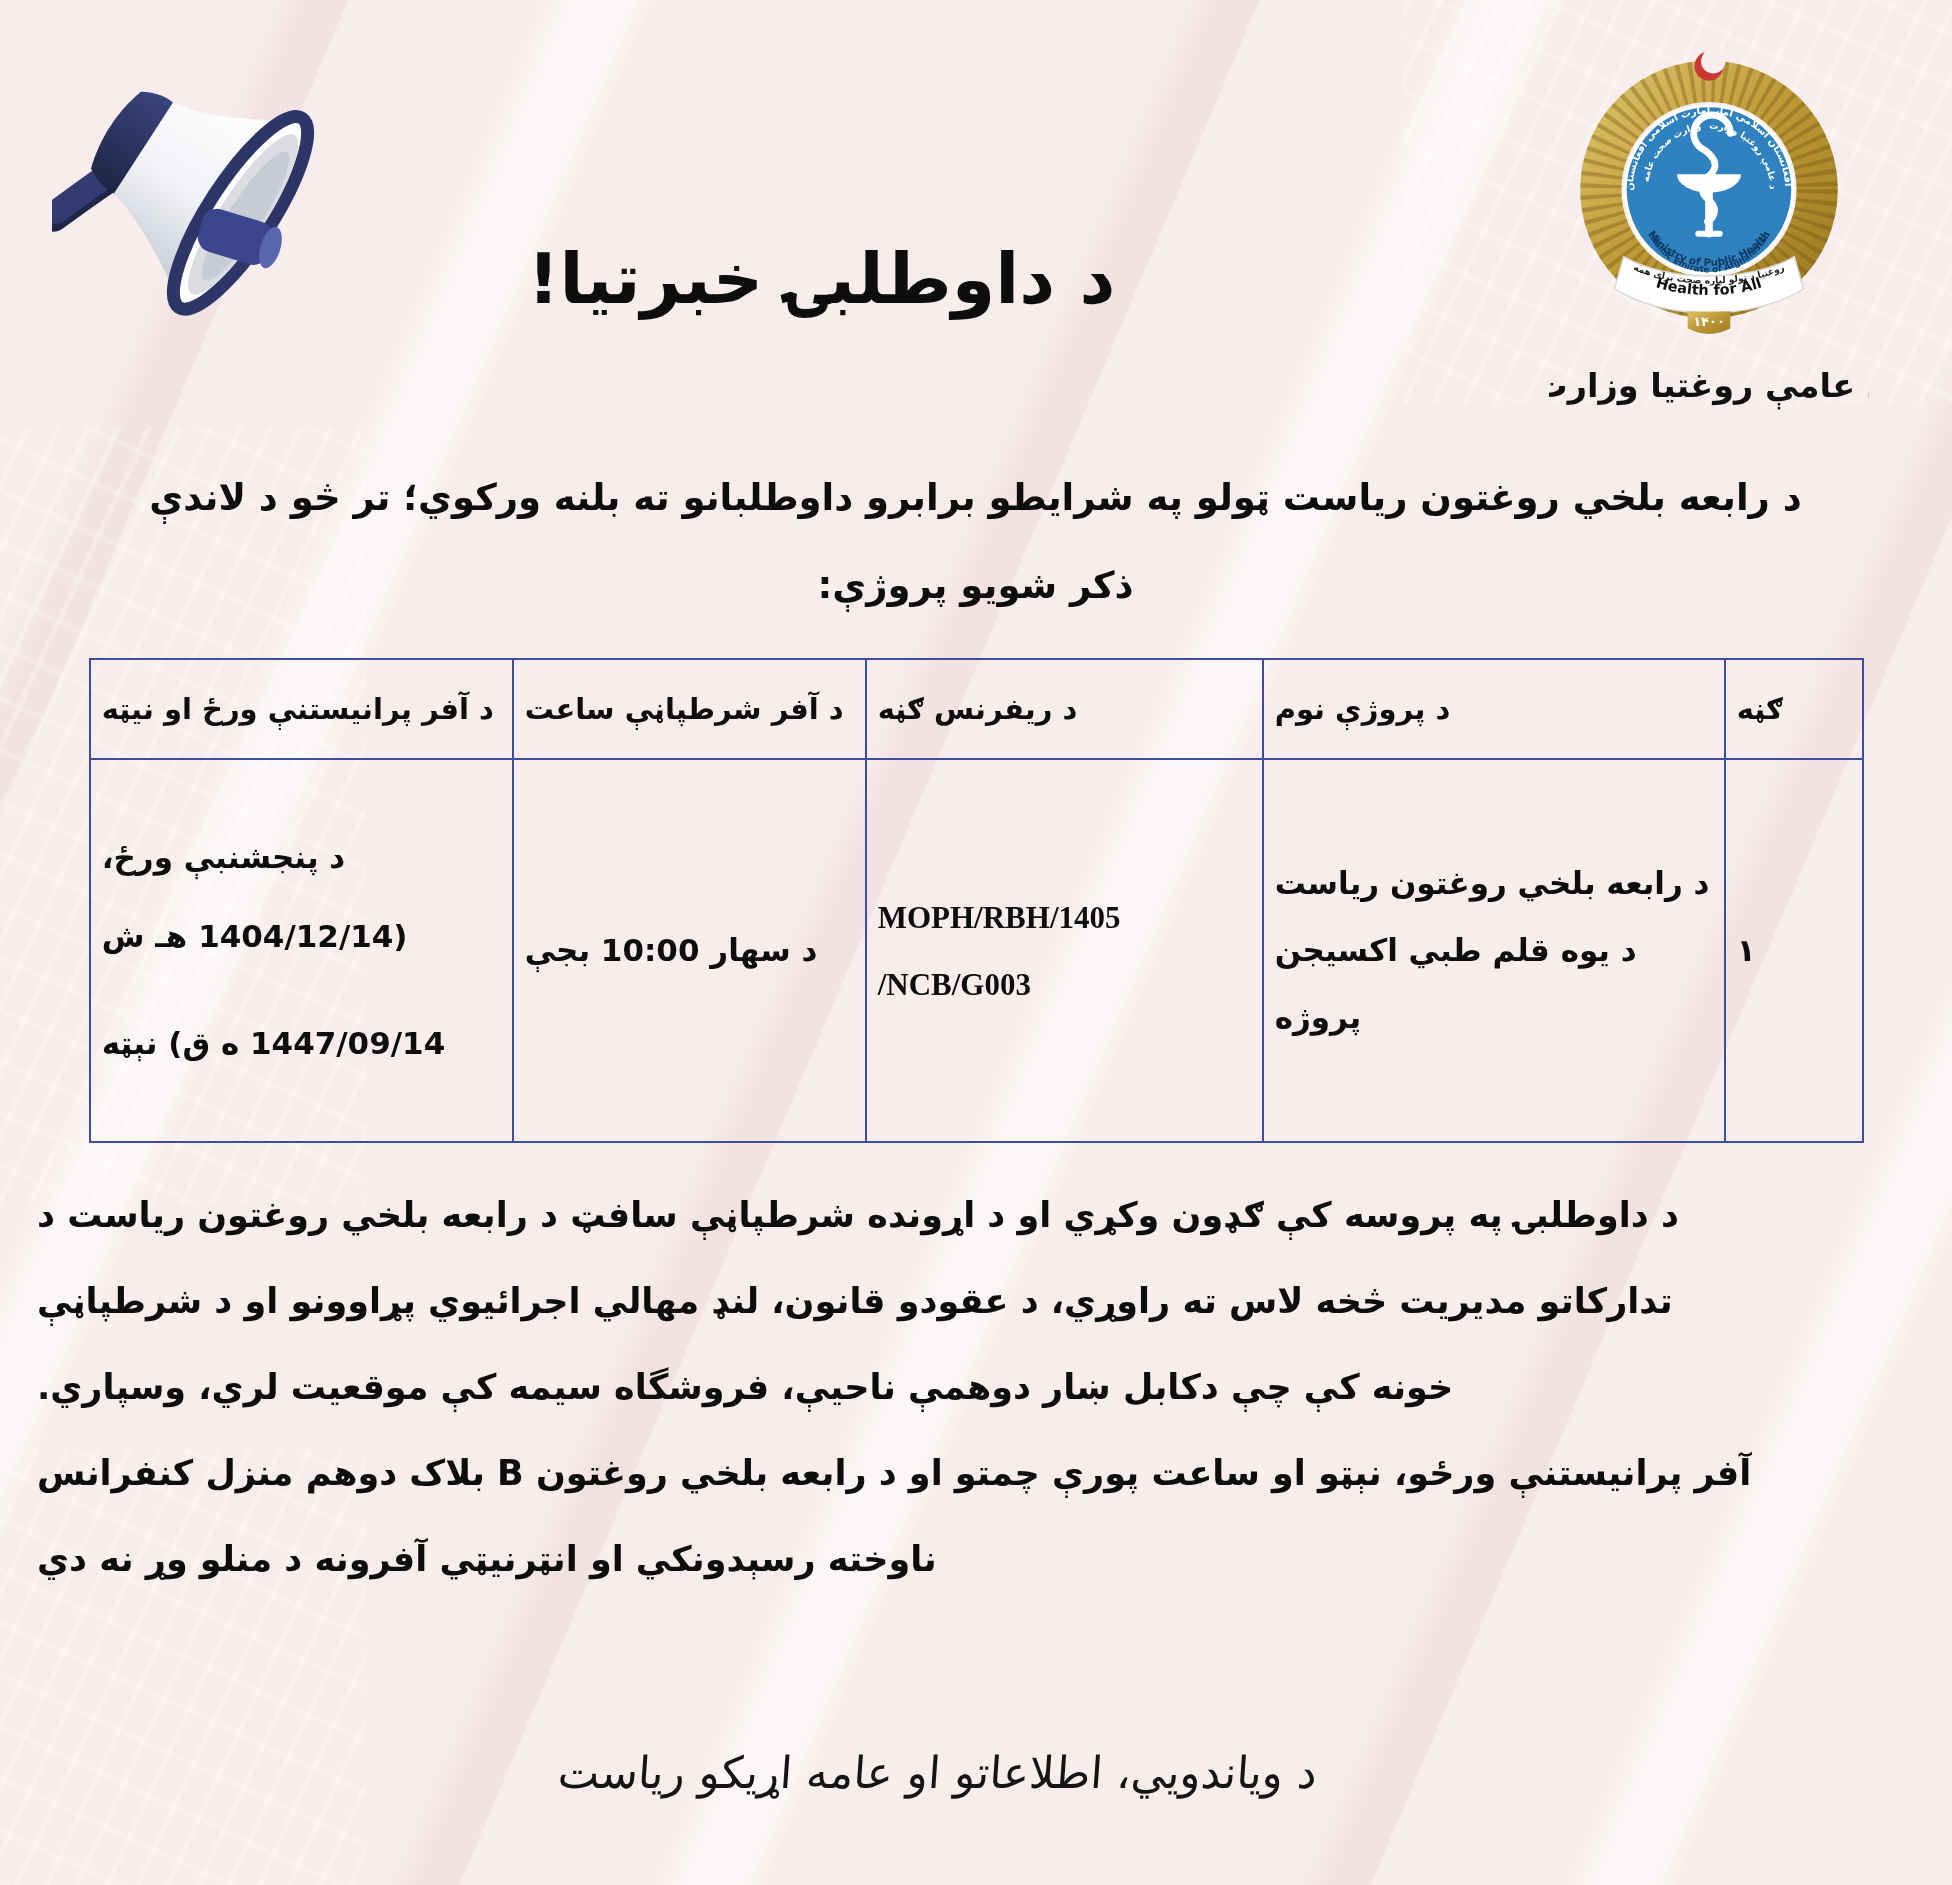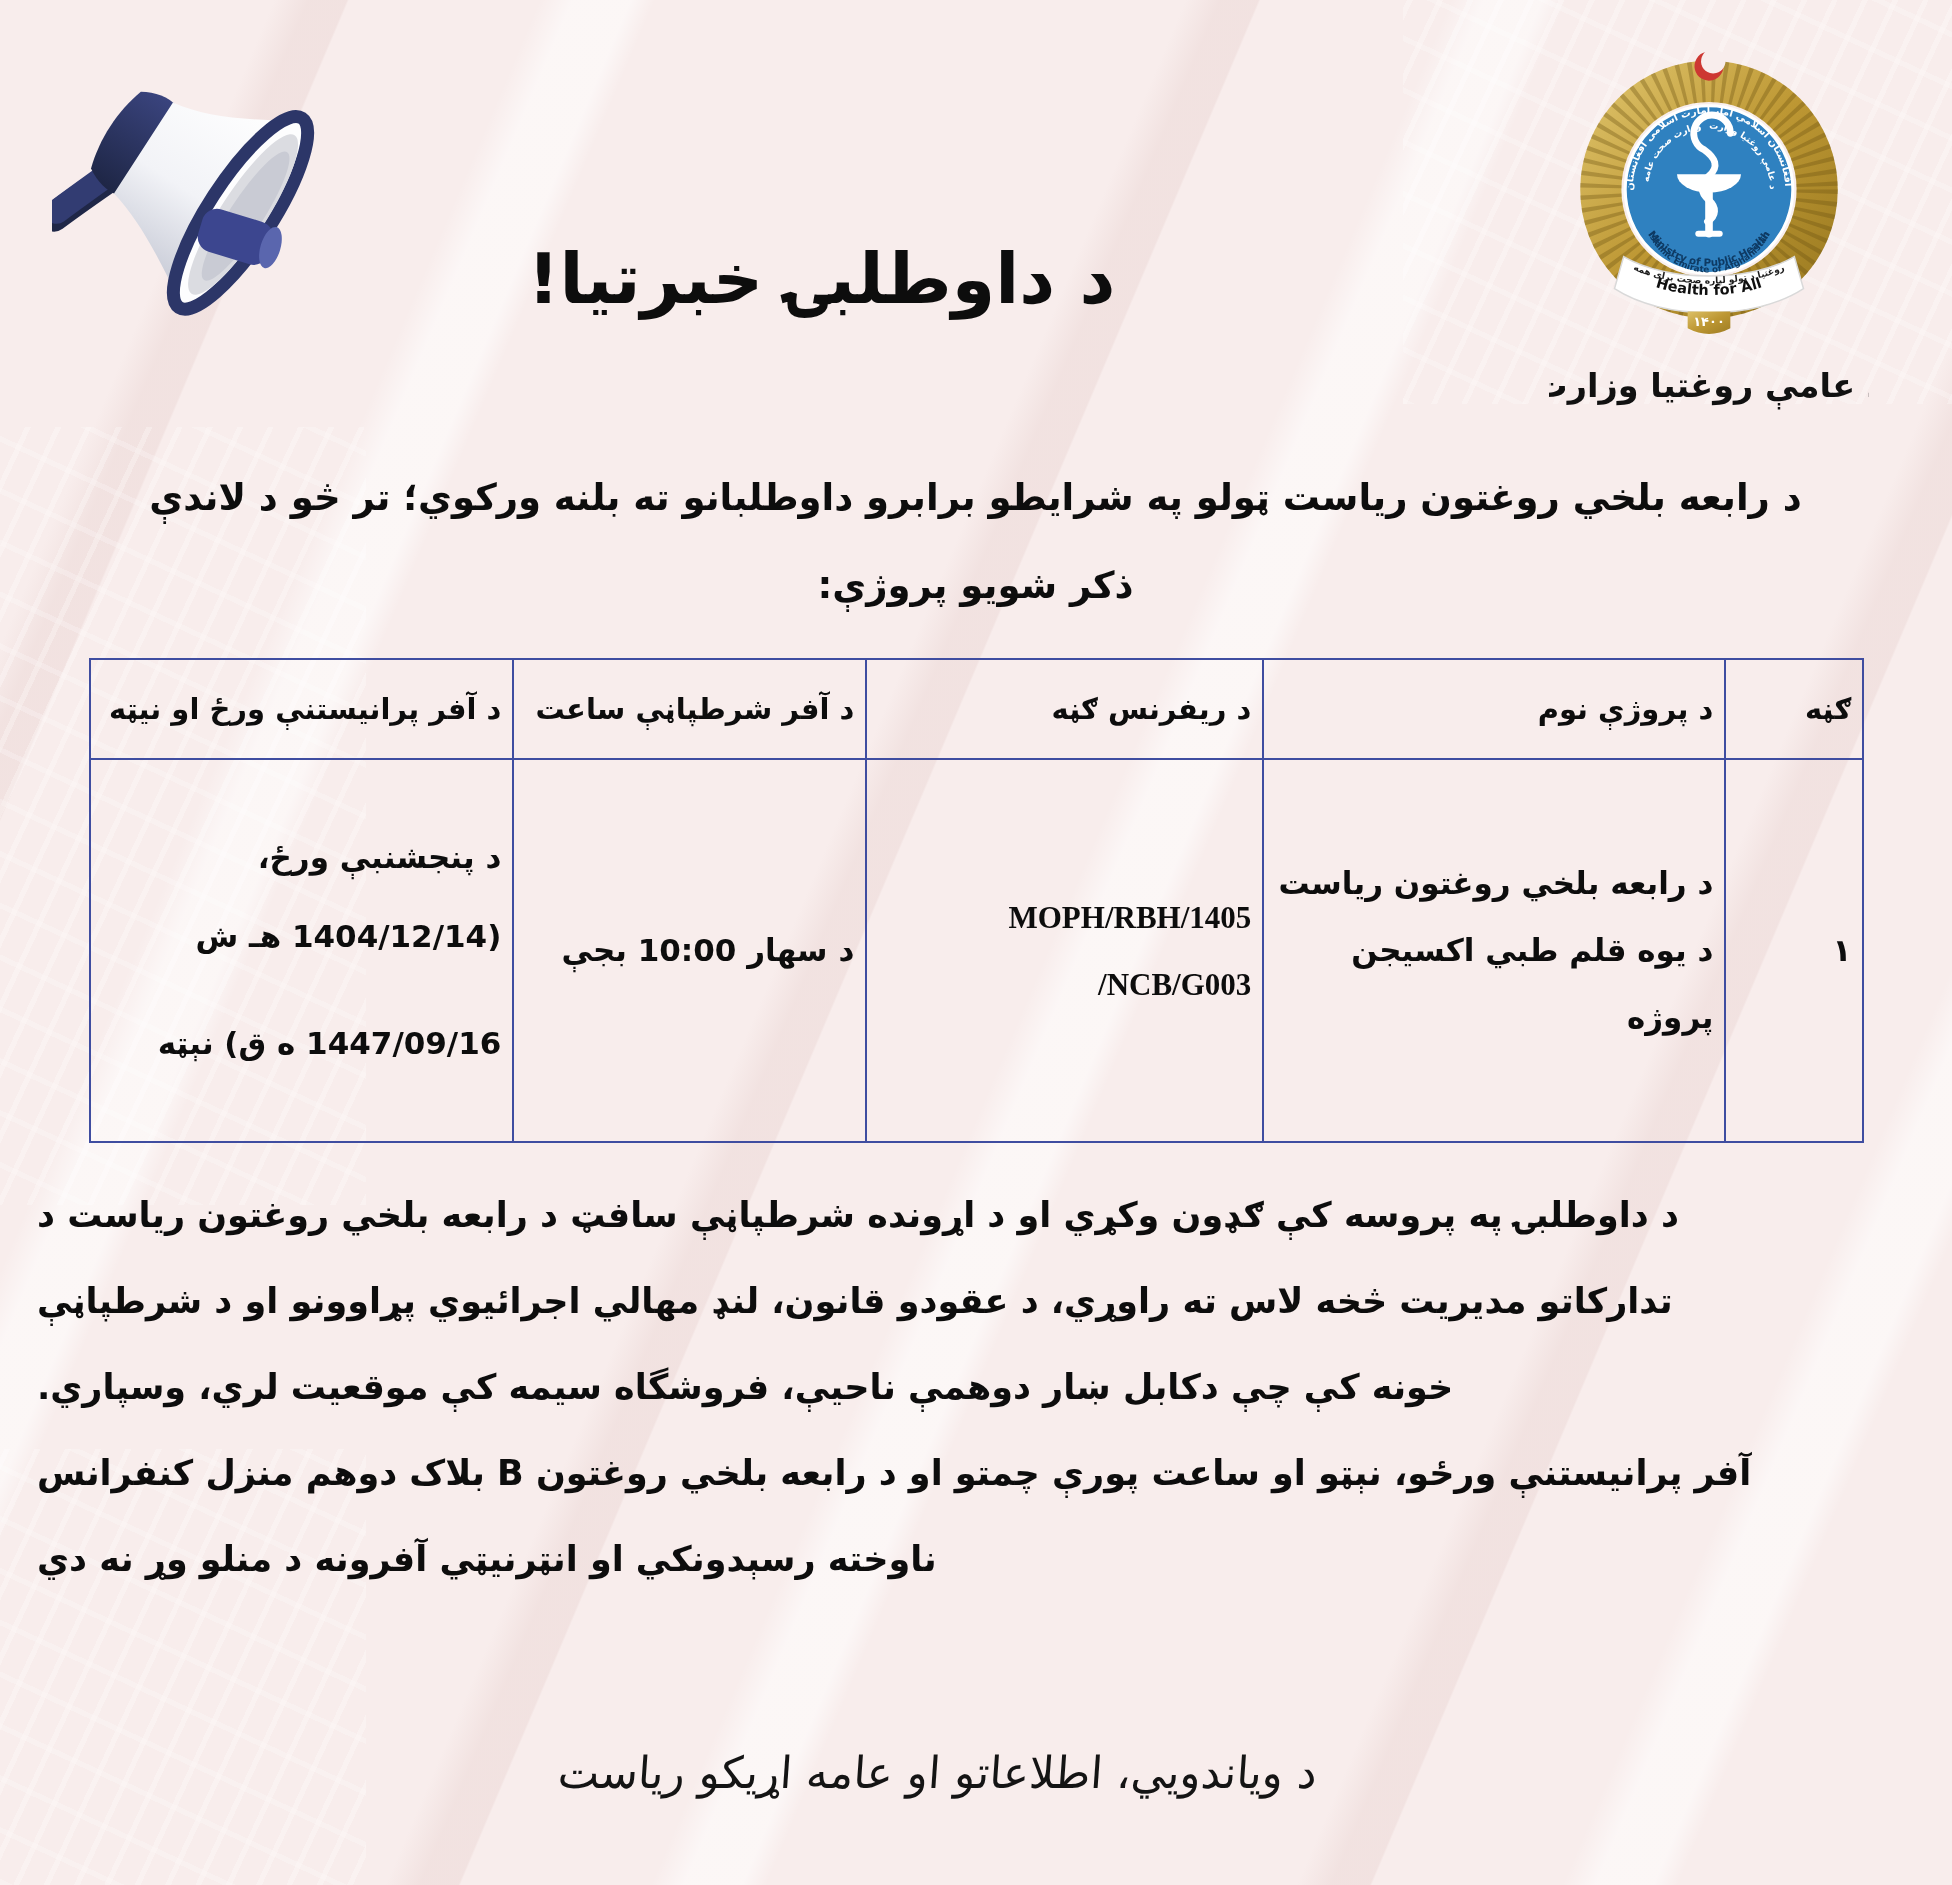--- a/index.html
+++ b/index.html
@@ -41,21 +41,21 @@
     position:absolute;left:30.5px;top:454px;width:1892px;text-align:center;
     font-size:37px;font-weight:bold;line-height:88px;
   }
   .intro .l{white-space:nowrap;}
 
   table.tender{
     position:absolute;left:90px;top:658px;width:1774px;
     border-collapse:collapse;table-layout:fixed;direction:rtl;
   }
   table.tender th, table.tender td{
-    border:2px solid #3f4da0;vertical-align:middle;text-align:right;
+    border:2px solid #3f4da0;vertical-align:middle;text-align:left;
     font-weight:bold;color:#0d0d0d;padding:3.1px 10.7px;margin-left:32px;
   }
   table.tender th{height:92px;font-size:29px;}
   table.tender td{height:375px;font-size:31px;line-height:67px;}
   td.cell-number{font-size:37px;}
   td.cell-ref{direction:ltr;font-family:"Liberation Serif","DejaVu Serif",serif;font-size:34px;line-height:84px;}
   td.cell-date{font-size:30.5px;line-height:76px;}
   td.cell-date .dl2{margin-top:12.2px;}
   td.cell-date .dl3{margin-top:40px;}
   td.cell-time{font-size:31px;}
@@ -198,21 +198,21 @@
         <td class="cell-number">۱</td>
         <td class="cell-project">د رابعه بلخي روغتون ریاست د یوه قلم طبي اکسیجن پروژه</td>
         <td class="cell-ref">
           <div>MOPH/RBH/1405</div>
           <div>/NCB/G003</div>
         </td>
         <td class="cell-time">د سهار 10:00 بجې</td>
         <td class="cell-date">
           <div class="dl1">د پنجشنبې ورځ،</div>
           <div class="dl2">(1404/12/14 هـ ش</div>
-          <div class="dl3">1447/09/16 ه ق) نېټه</div>
+          <div class="dl3">1447/09/14 ه ق) نېټه</div>
         </td>
       </tr>
     </tbody>
   </table>
 
   <div class="paragraph">
     <div class="pline">د داوطلبۍ په پروسه کې ګډون وکړي  او د اړونده شرطپاڼې سافټ د رابعه بلخي روغتون ریاست د</div>
     <div class="pline">تدارکاتو مدیریت څخه لاس ته راوړي، د عقودو قانون، لنډ مهالي اجرائیوي پړاوونو او د شرطپاڼې</div>
     <div class="pline">خونه کې چې دکابل ښار دوهمې ناحیې، فروشگاه سیمه کې موقعیت لري، وسپاري.</div>
     <div class="pline">آفر پرانیستنې ورځو، نېټو او ساعت پورې چمتو او د رابعه بلخي روغتون B بلاک دوهم منزل کنفرانس</div>

